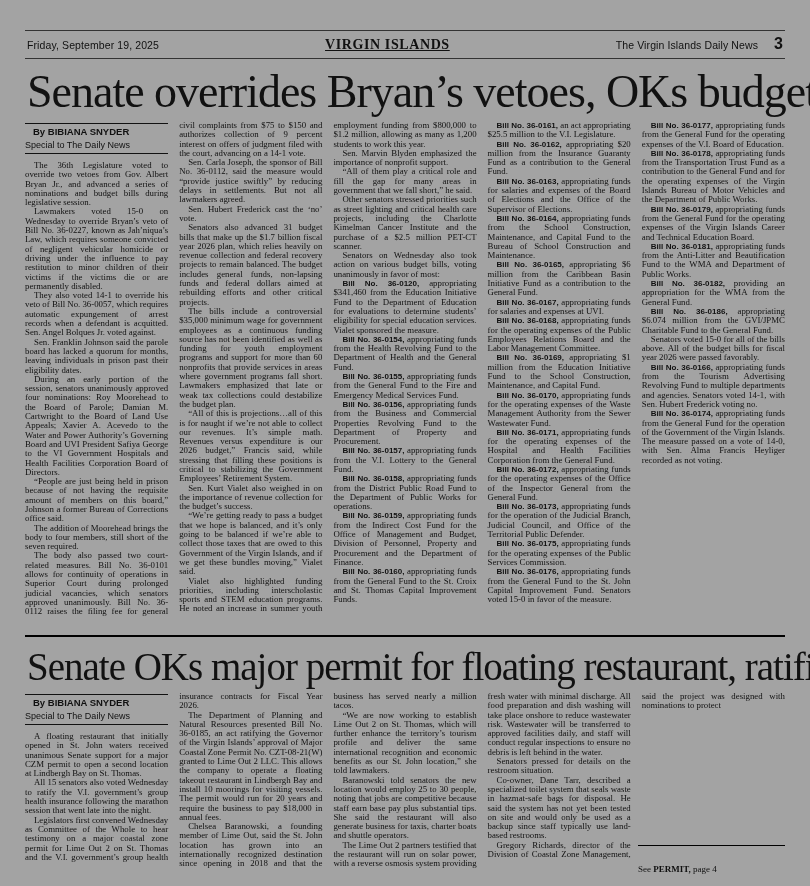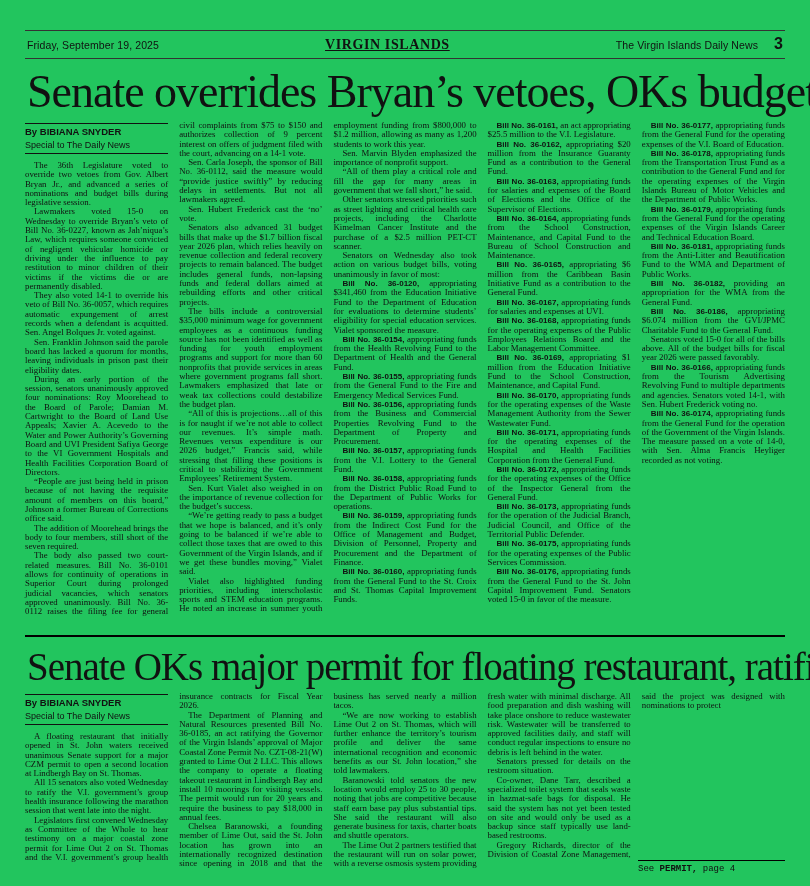--- a/index.html
+++ b/index.html
@@ -1,20 +1,20 @@
 <!DOCTYPE html>
 <html><head>
 <meta charset="utf-8">
 <style>
   html,body{margin:0;padding:0;background:#e8e8e8;}
   .page{
     position:relative;
     width:810px;height:886px;
     margin:0 auto;
-    background:#22c55e;
+    background:#a3a3a3;
     color:#111;
     font-family:"Liberation Serif", serif;
     overflow:hidden;
     box-sizing:border-box;
   }
   
   .topbar{
     margin:30px 25px 0;
     border-top:1px solid #333;
     border-bottom:1px solid #333;
@@ -40,21 +40,21 @@
   }
   .headline.second{font-size:39px;margin:10px 27px 4px;}
   
   .byline-block{
     border-top:1.5px solid #111;
     border-bottom:1px solid #111;
     padding:2px 0 3px;
     margin:2px 0 7px;
     font-family:"Liberation Sans", sans-serif;
   }
-  .byline-block .by{font-weight:bold;font-size:9.5px;}
+  .byline-block .by{font-weight:bold;font-size:9.5px;margin-left:8px;}
   .byline-block .credit{font-size:9px;margin-top:3px;}
   
   .article-body{
     margin:6px 25px 0;
     column-count:5;
     column-gap:11px;
     column-fill:auto;
   }
   .article-body.a1{height:498px;}
   .article-body.a2{height:178px;}
@@ -74,22 +74,22 @@
   .divider{
     border:none;border-top:2px solid #000;
     margin:16px 25px 0;
   }
   
   .jumpline{
     position:absolute;
     right:25px;bottom:12px;
     width:147px;
     border-top:1px solid #000;
-    padding-top:3px;
-    font-family:Liberation Mono, monospace;
+    padding-top:18px;
+    font-family:Liberation Serif, serif;
     font-size:9px;
   }
   .jumpline b{font-weight:bold;}
 </style>
 </head>
 <body>
 
 <div class="page">
 
   <div class="topbar">

